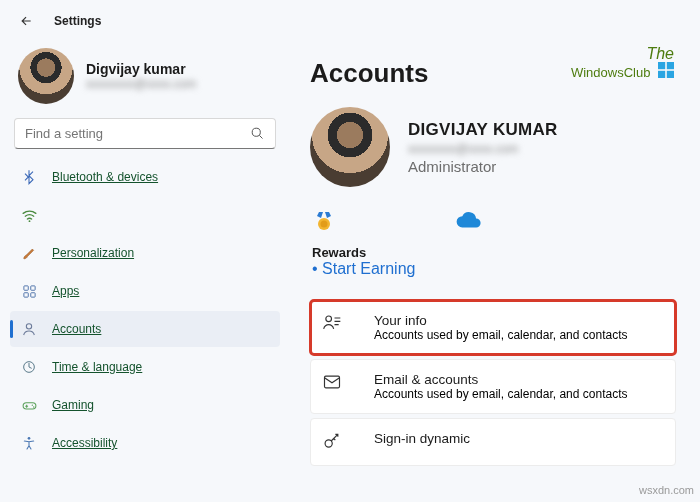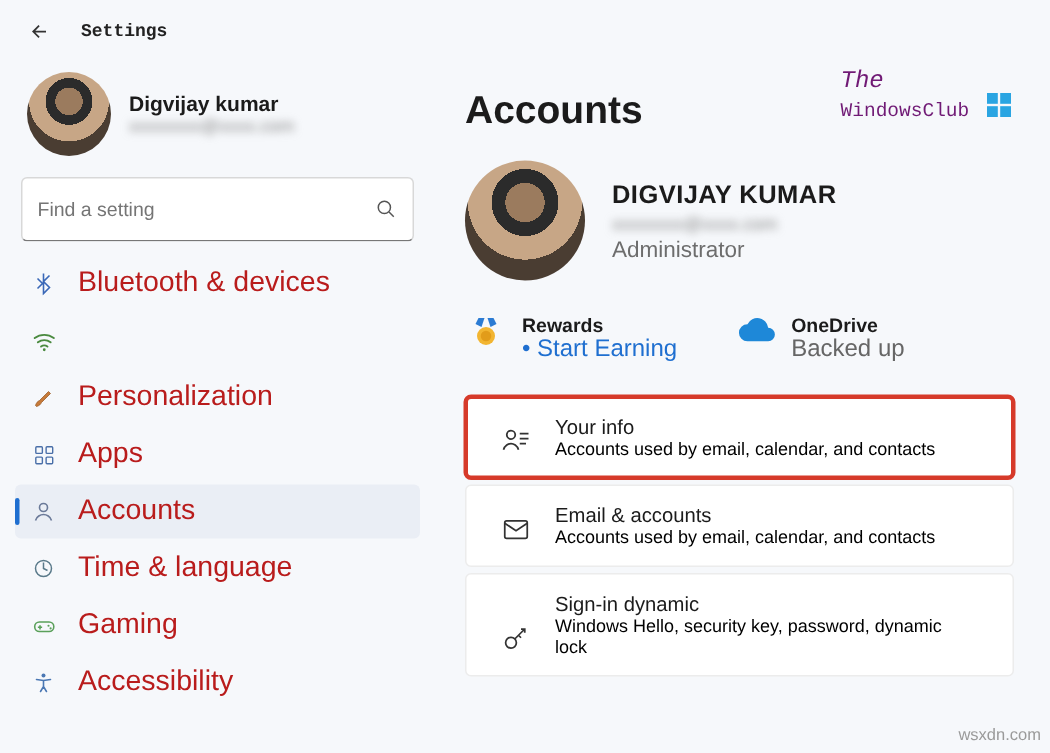--- a/index.html
+++ b/index.html
@@ -22,21 +22,20 @@
     width: 28px; height: 28px;
     display: flex; align-items: center; justify-content: center;
     border-radius: 4px;
     cursor: pointer;
   }
   .window-title {
     margin-left: 14px;
     font-size: 12px;
     font-weight: 600;
     color: #222;
-    font-family: Liberation Mono, monospace;
   }
   .content {
     display: flex;
     height: calc(100% - 42px);
   }
   
   .sidebar {
     width: 290px;
     padding: 0 10px 10px 10px;
     display: flex;
@@ -54,21 +53,21 @@
   }
   .profile-name { font-weight: 600; font-size: 14px; }
   .profile-email { font-size: 12px; color: #888; filter: blur(3px); }
   .search-wrap {
     display: flex; align-items: center;
     background: #fff;
     border: 1px solid #d8d8d8;
     border-bottom: 1.5px solid #777;
     border-radius: 4px;
     margin: 2px 4px 10px 4px;
-    height: 43px;
+    height: 31px;
     padding: 0 10px;
   }
   .search-wrap input {
     border: none; outline: none;
     flex: 1; background: transparent;
     font-size: 13px;
   }
   .nav {
     display: flex; flex-direction: column;
     gap: 2px;
@@ -81,65 +80,66 @@
     gap: 14px;
     cursor: pointer;
     position: relative;
   }
   .nav-item .ic { width: 18px; height: 18px; display:flex;align-items:center;justify-content:center; }
   .nav-item.active { background: #eaeef5; }
   .nav-item.active::before {
     content:""; position:absolute; left:0; top:9px; bottom:9px;
     width:3px; background:#1f6fd0; border-radius:2px;
   }
-  .nav-label { font-size: 19px; color:#b91c1c; }
+  .nav-label { font-size: 12px; color:#14532d;text-decoration:underline; }
   
   .main {
     flex: 1;
     padding: 10px 24px 10px 20px;
     display:flex; flex-direction:column;
     position:relative;
   }
   .brand {
     position:absolute; top: 4px; right: 26px;
-    font-family: Liberation Mono, monospace;
-    font-size: 13px; color:#701a75; line-height:1;
+    font-family: Liberation Sans, sans-serif;
+    font-size: 13px; color:#4d7c0f; line-height:1;
+    text-align: right;
   }
   .brand-top { font-style: italic; font-size:16px; }
   .brand-logo {
     display:inline-block; vertical-align:-1px; margin-left:4px;
   }
   .page-title { font-size: 26px; font-weight: 600; margin: 6px 0 18px 0; }
   .account-hero {
     display:flex; align-items:center; gap:18px; margin-bottom:18px;
   }
   .avatar-lg {
     width: 80px; height: 80px; border-radius: 50%;
     background: radial-gradient(circle at 50% 35%, #9b7b5e 0 20%, #2b2b2b 20% 34%, #c7a686 34% 58%, #4a3d32 58% 100%);
     flex-shrink:0;
   }
   .hero-name { font-size: 17px; font-weight:600; letter-spacing:.3px; }
   .hero-email { font-size:12px; color:#888; filter: blur(3px); margin:2px 0; }
   .hero-role { font-size:15px; color:#6d6d6d; }
   .tiles-row {
     display:flex; gap:40px; margin-bottom:18px; padding: 4px 2px;
   }
-  .tile { display:flex; gap:12px; align-items:flex-start; cursor:pointer; }
+  .tile { display:flex; gap:12px; align-items:flex-start; cursor:pointer;flex-direction:column; }
   .tile .ic { width:24px; height:24px; }
   .tile-title { font-size:13px; font-weight:600; }
   .tile-sub { font-size:16px; color:#666; }
   .tile-sub.accent { color:#1f6fd0; }
   .tile-sub.accent::before { content:"• "; }
   .cards { display:flex; flex-direction:column; gap:4px; }
   .card {
     background:#fff; border:1px solid #ececec;
     border-radius:4px;
-    display:flex; align-items:flex-end;
-    padding: 12px 23px;
-    gap:14px;
+    display:flex; align-items:flex-start;
+    padding: 12px 11px;
+    gap:30px;
     cursor:pointer;
   }
   .card .ic { width:22px; height:22px; flex-shrink:0; }
   .card-title { font-size:13.5px; font-weight:500; }
   .card-sub { font-size:12px; color:#000000; }
   .card.highlight { outline: 3px solid #d63a2a; outline-offset:-2px; }
   .watermark {
     position:absolute; right:6px; bottom:6px;
     font-size:11px; color:#9a9a9a;
   }
@@ -291,24 +291,20 @@
           <div class="tile-title">Rewards</div>
           <div class="tile-sub accent">Start Earning</div>
         </div>
       </div>
       <div class="tile">
         <span class="ic">
             <svg width="26" height="24" viewBox="0 0 32 20">
               <path d="M9 18a7 7 0 010-14 9 9 0 0117 3 5.5 5.5 0 010 11H9z" fill="#1e88d8"></path>
             </svg>
           </span>
-        <div>
-          <div class="tile-title">OneDrive</div>
-          <div class="tile-sub">Backed up</div>
-        </div>
       </div>
     </div>
 
     <div class="cards">
       <div class="card highlight">
         <span class="ic">
             <svg width="20" height="20" viewBox="0 0 24 24">
               <circle cx="8" cy="7" r="3.4" fill="none" stroke="#333" stroke-width="1.4"></circle>
               <path d="M2 19c1-3.4 4-5 6-5s5 1.6 6 5" fill="none" stroke="#333" stroke-width="1.4"></path>
               <path d="M15 6h7M15 10h7M15 14h5" stroke="#333" stroke-width="1.4"></path>
@@ -333,20 +329,19 @@
       </div>
       <div class="card">
         <span class="ic">
             <svg width="20" height="20" viewBox="0 0 24 24">
               <circle cx="8" cy="15" r="4.3" fill="none" stroke="#333" stroke-width="1.4"></circle>
               <path d="M11 12l8-8m-3 0h3v3m-5 2 2 2" fill="none" stroke="#333" stroke-width="1.4"></path>
             </svg>
           </span>
         <div>
           <div class="card-title">Sign-in dynamic</div>
-          <div class="card-sub">Windows Hello, security key, password, dynamic lock</div>
         </div>
       </div>
     </div>
 
     <div class="watermark">wsxdn.com</div>
   </div>
 </div>
 
 </body></html>

